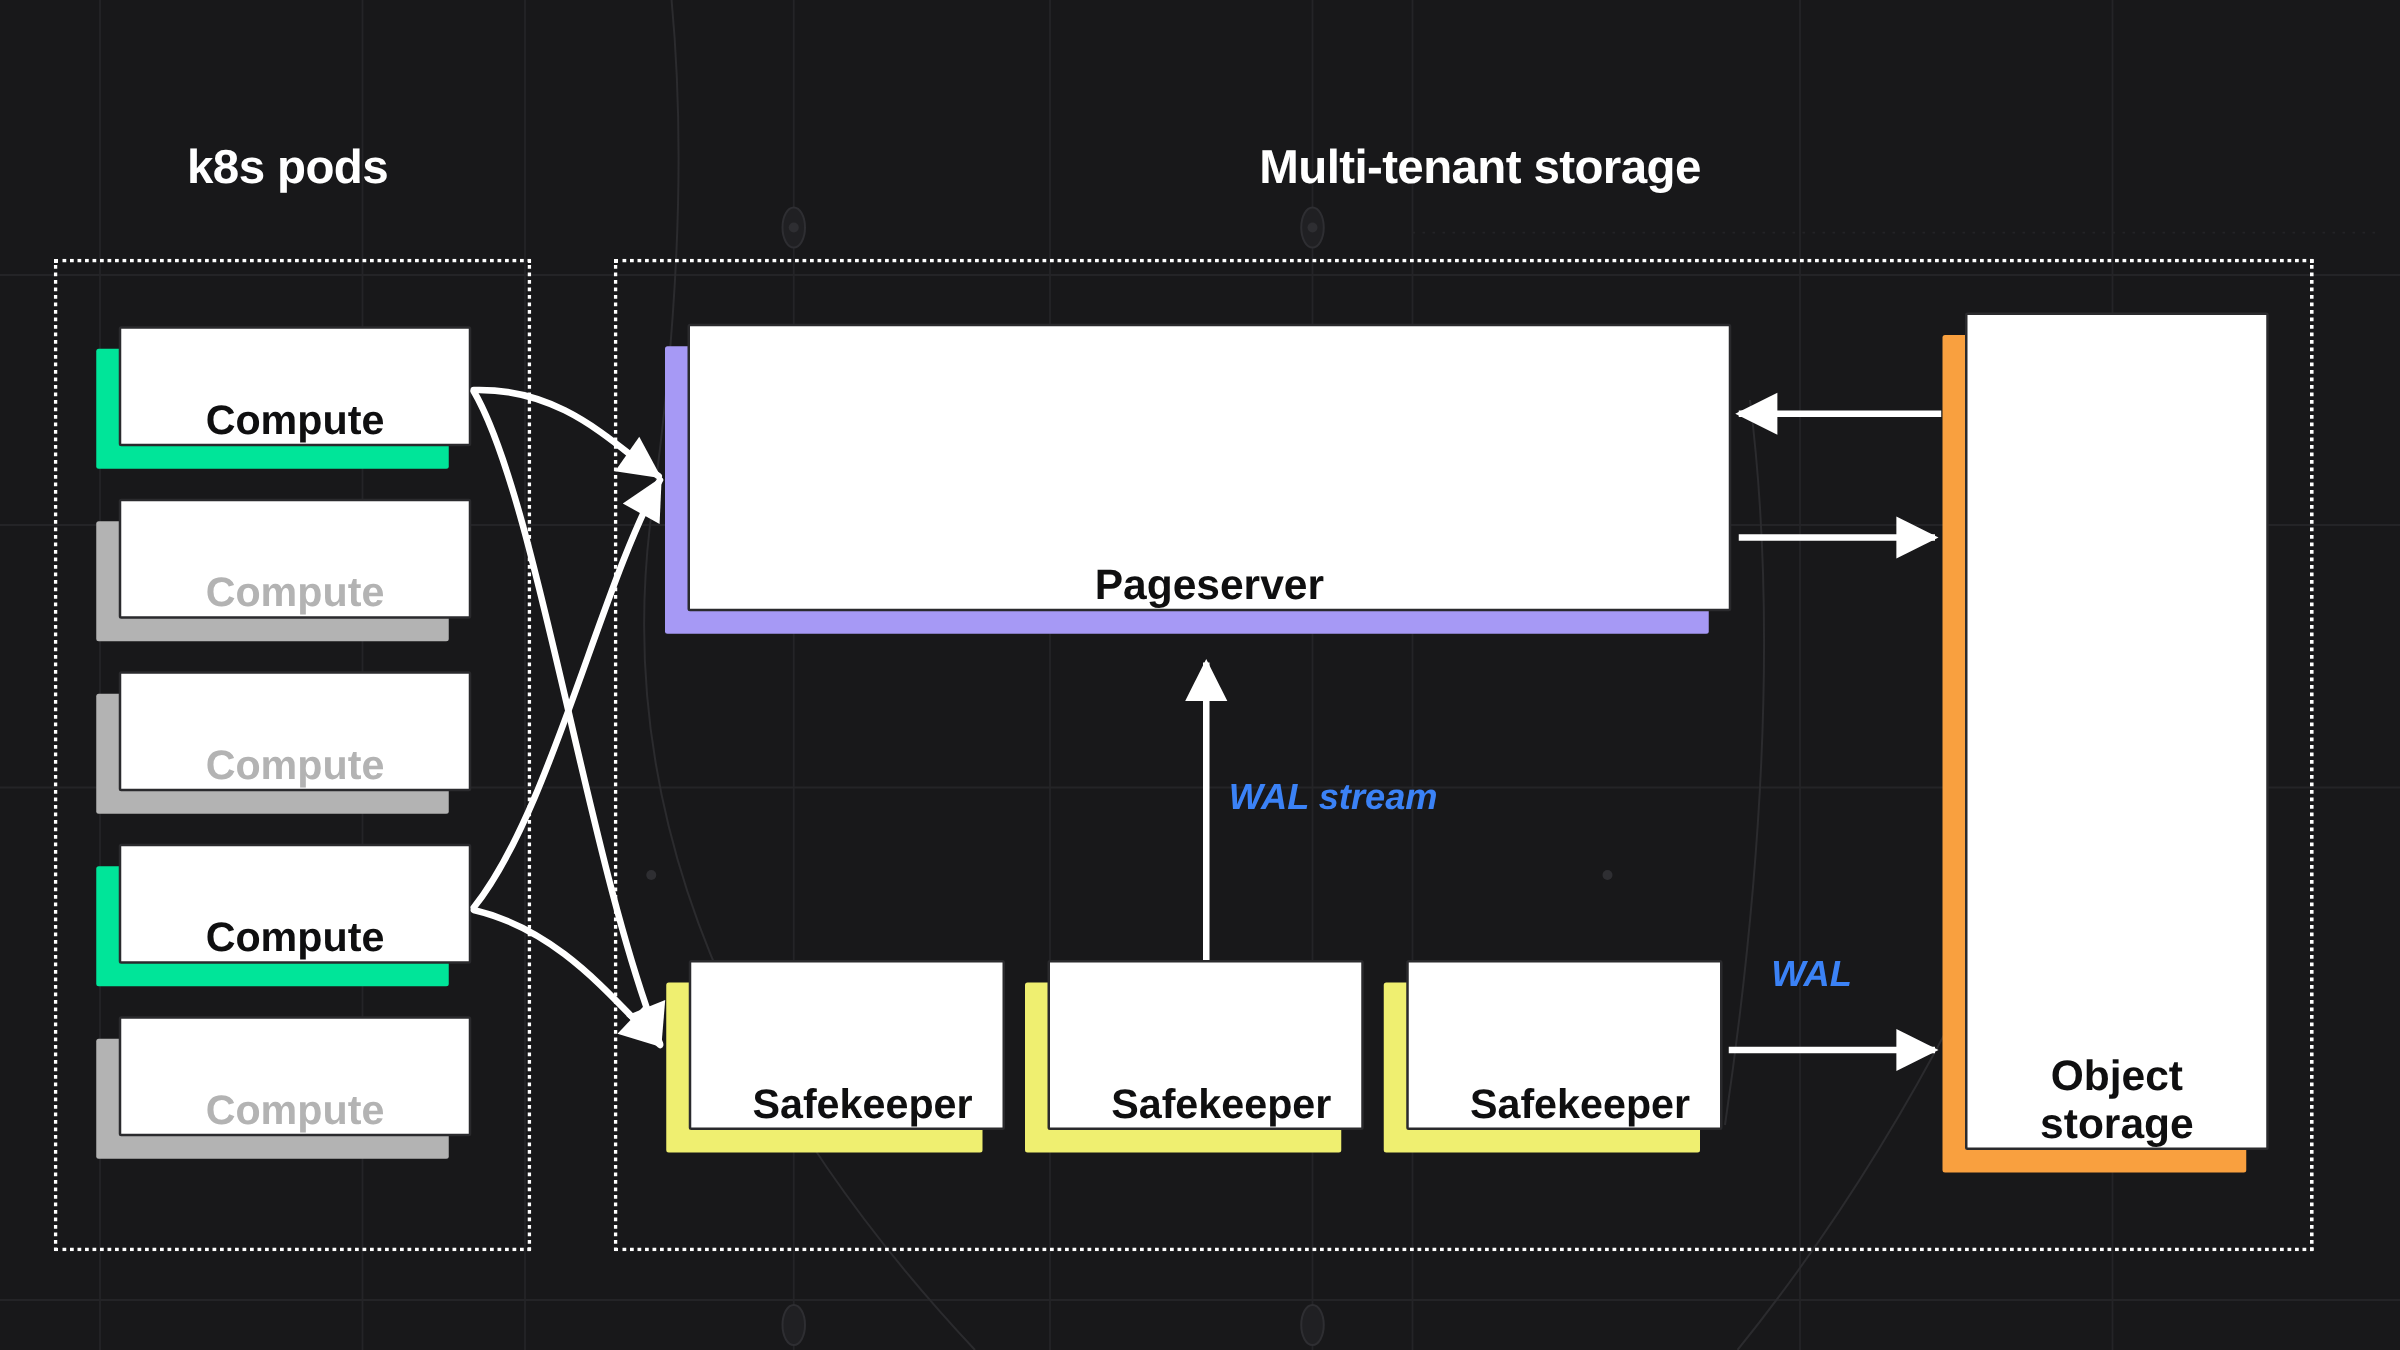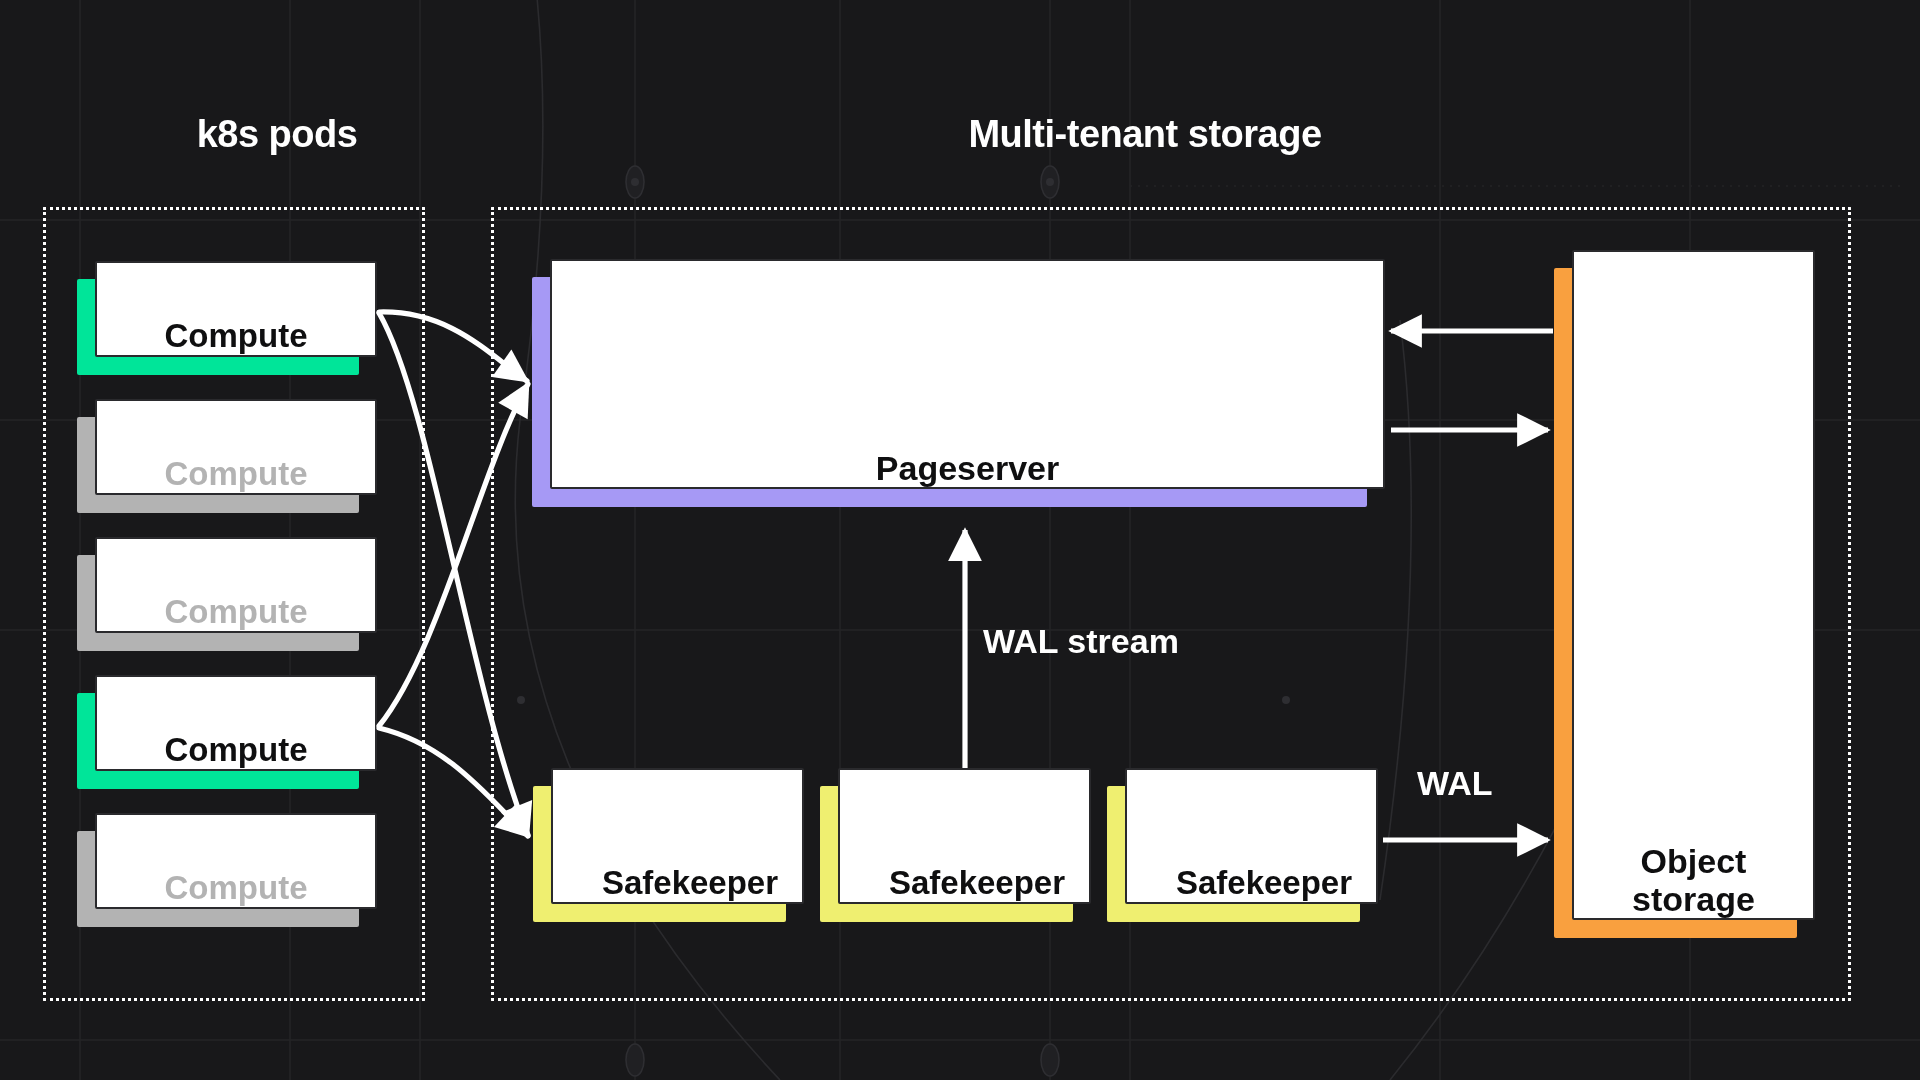--- a/index.html
+++ b/index.html
@@ -16,21 +16,20 @@
 
   
   .section-title {
     position: absolute;
     color: #ffffff;
     font-weight: bold;
     font-size: 38px;
     letter-spacing: -0.5px;
     white-space: nowrap;
     transform: translateX(-50%);
-    margin-left: 47px;
   }
 
   
   .group-box {
     position: absolute;
     border: 3px dotted #ffffff;
     border-radius: 1px;
   }
 
   
@@ -59,24 +58,25 @@
   .node.dim .card { color: #b3b3b3; }
 
   .label-compute .card { font-size: 33px; }
   .label-pageserver .card { font-size: 34px; }
   .label-safekeeper .card { font-size: 33px; padding-left: 25px; }
   .label-objectstorage .card { font-size: 34px; }
 
   
   .edge-label {
     position: absolute;
-    color: #ffffff;
+    color: #3b82f6;
     font-weight: bold;
-    font-size: 34px;
+    font-size: 29px;
     white-space: nowrap;
+    font-style: italic;
   }
 
   
   #edges { position: absolute; inset: 0; width: 1920px; height: 1080px; pointer-events: none; }
 </style>
 </head>
 <body>
 
 <div id="stage">
 
@@ -113,21 +113,21 @@
       <circle cx="1050" cy="182" r="4"></circle>
       <circle cx="521" cy="700" r="4"></circle>
       <circle cx="1286" cy="700" r="4"></circle>
     </g>
     <g stroke="#232326" stroke-width="1.4" fill="none">
       <line x1="1130" y1="186" x2="1900" y2="186" stroke-dasharray="2 6"></line>
     </g>
   </svg>
 
   <div class="section-title" style="left:230px; top:113px;">k8s pods</div>
-  <div class="section-title" style="left:1098px; top:113px;">Multi-tenant storage</div>
+  <div class="section-title" style="left:1184px; top:113px;">Multi-tenant storage</div>
 
   <div class="group-box" style="left:43px; top:207px; width:382px; height:794px;"></div>
   <div class="group-box" style="left:491px; top:207px; width:1360px; height:794px;"></div>
 
   <div class="node label-compute" style="left:95px; top:261px; width:282px; height:96px;">
     <div class="shadow" style="background:#00e599;"></div>
     <div class="card">
       <span>Compute</span>
     </div>
   </div>

